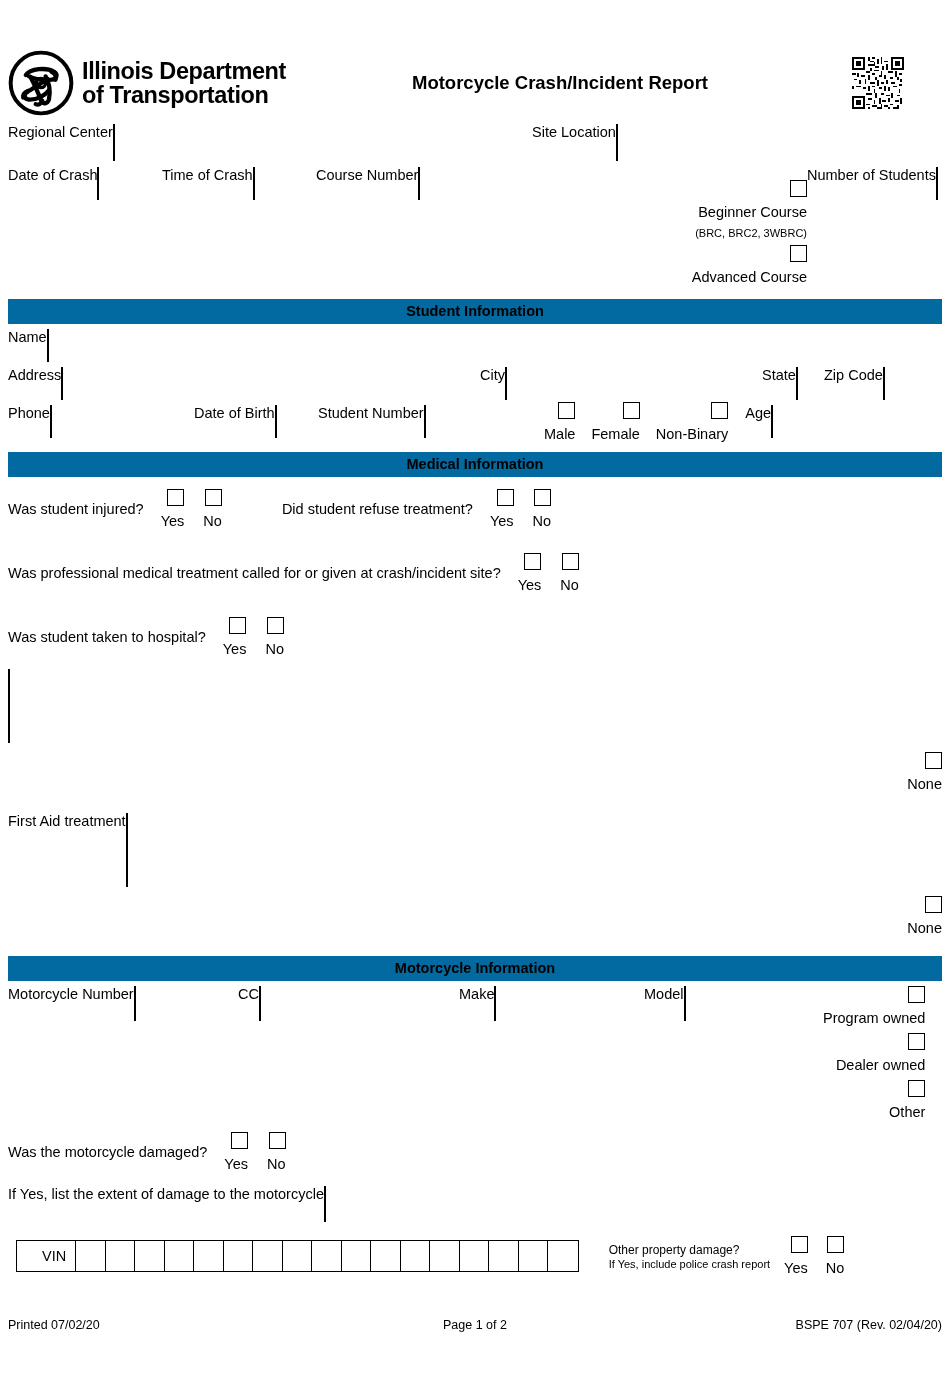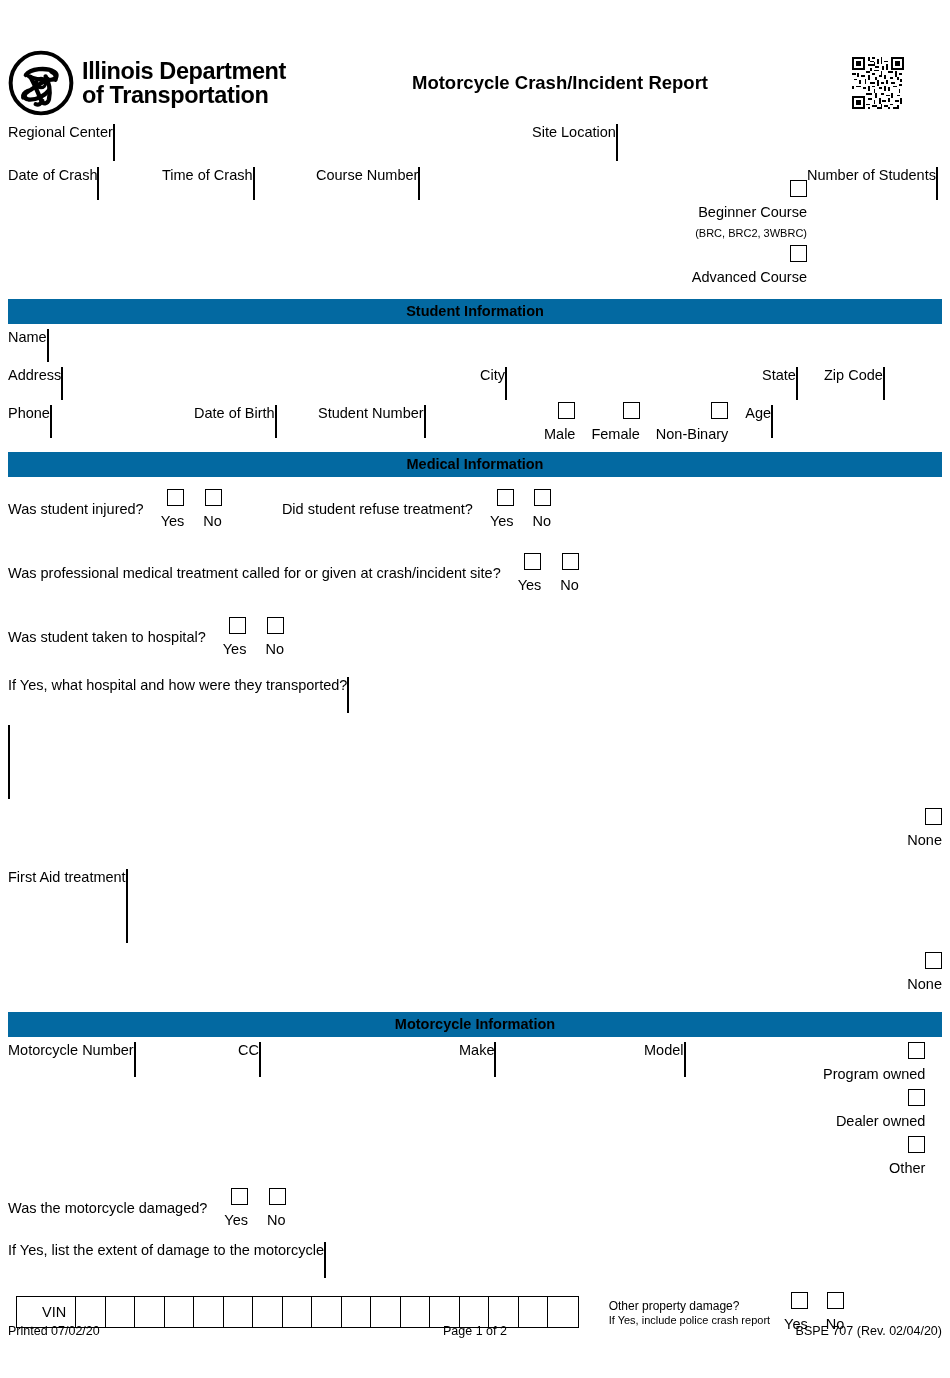--- a/index.html
+++ b/index.html
@@ -45,21 +45,21 @@
   .field { display:flex; flex-direction:row; }
   .field .lbl { margin-bottom:1px; }
 
   .vinbox { border:1.6px solid #000; height:32px; display:flex; align-items:stretch; }
   .vinlabel { padding:0 9px; display:flex; align-items:center; font-size:14.5px;
               border-right:1.6px solid #000; }
   .vincell { width:29.5px; border-right:1.6px solid #000; }
   .vincell:last-child { border-right:none; }
 
   .footer {
-    position:absolute; left:8px; right:8px; bottom:40px;
+    position:absolute; left:8px; right:8px; bottom:46px;
     display:flex; font-size:12.5px;
   }
   .footer .f-left { flex:1; text-align:left; }
   .footer .f-mid { flex:1; text-align:center; }
   .footer .f-right { flex:1; text-align:right; }
 </style>
 </head>
 <body>
 
 <div class="page">
@@ -333,24 +333,20 @@
       <span class="cb"></span>
       <span class="lbl">Yes</span>
     </div>
     <span style="width:19px;"></span>
     <div class="cbrow">
       <span class="cb"></span>
       <span class="lbl">No</span>
     </div>
   </div>
 
-  <div class="field" style="margin-top:20px;">
-    <span class="lbl">If Yes, what hospital and how were they transported?</span>
-    <div class="box" style="height:36px;"></div>
-  </div>
 
   <div class="field" style="margin-top:12px;">
     <div class="box" style="height:74px;"></div>
   </div>
 
   <div class="cbrow" style="margin-top:9px;">
     <span class="cb"></span>
     <span class="lbl">None</span>
   </div>
 

